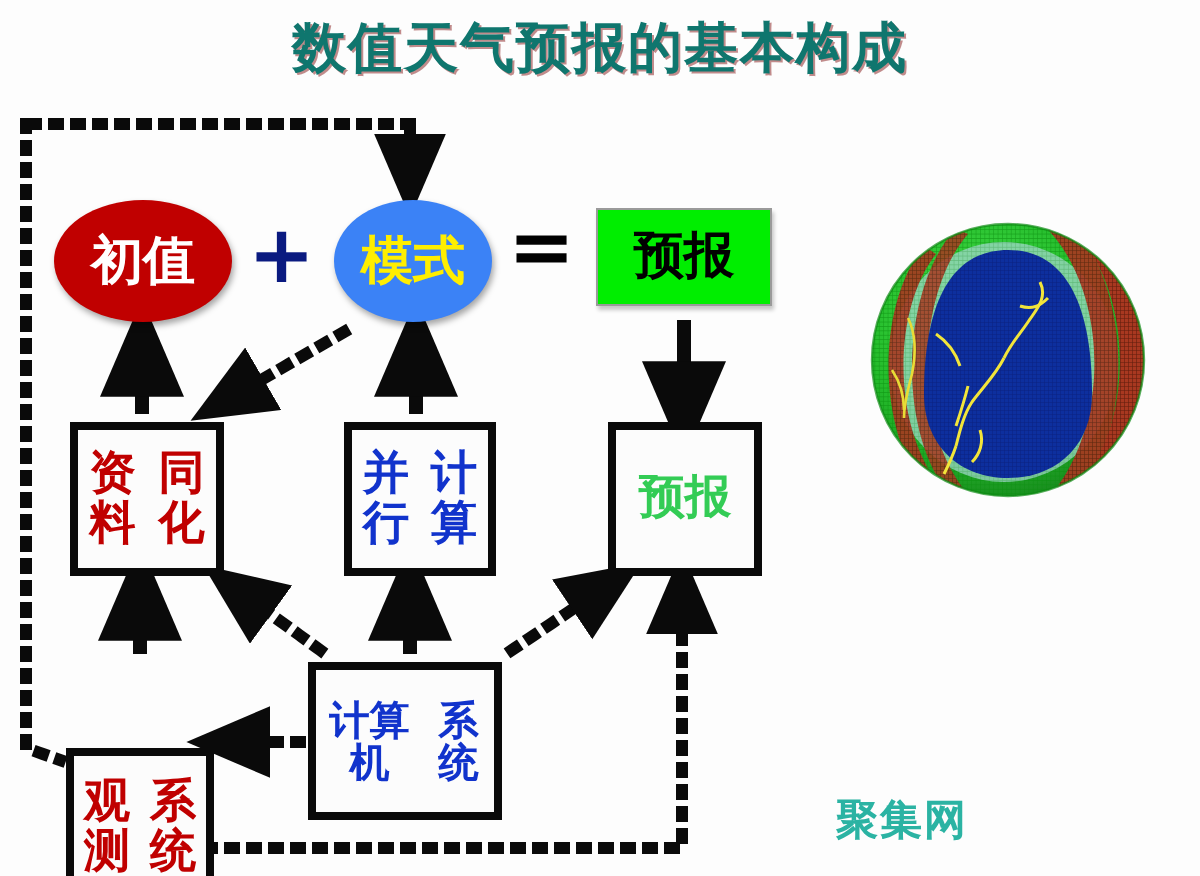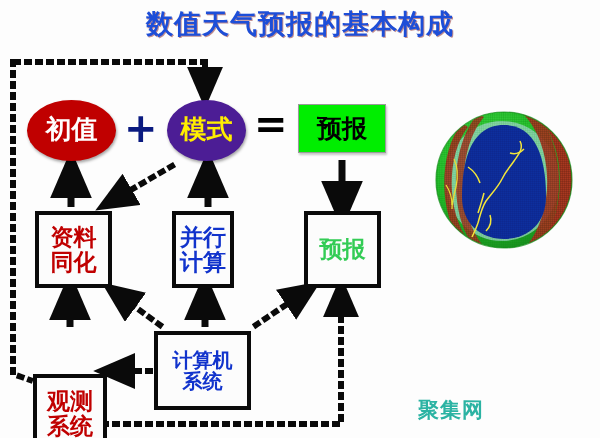--- a/index.html
+++ b/index.html
@@ -19,48 +19,48 @@
   }
   #title {
     position: absolute;
     left: 0;
     top: 6px;
     width: 600px;
     text-align: center;
     font-family: "DejaVu Sans", sans-serif;
     font-size: 27px;
     font-weight: bold;
-    color: #1d4ed8;
+    color: #0f766e;
     letter-spacing: 1px;
     text-shadow: 1px 1px 0 rgba(120,0,0,0.45);
   }
   .node {
     position: absolute;
     display: flex;
     align-items: center;
     justify-content: center;
     text-align: center;
-    font-family: Liberation Serif, serif;
+    font-family: Liberation Sans, sans-serif;
     font-weight: bold;
     line-height: 1.02;
     box-sizing: border-box;
   }
   .ellipse {
     border-radius: 50%;
     font-size: 26px;
   }
   #node-initial {
     left: 27px; top: 100px; width: 89px; height: 61px;
     background: #c00000;
     color: #ffffff;
     box-shadow: 1px 2px 3px rgba(0,0,0,0.35);
   }
   #node-model {
     left: 167px; top: 100px; width: 79px; height: 61px;
-    background: #4c1d95;
+    background: #3b82f6;
     color: #ffee00;
     box-shadow: 1px 2px 3px rgba(0,0,0,0.35);
     text-align: center;
   }
   #node-forecast {
     left: 298px; top: 104px; width: 88px; height: 49px;
     background: #00ee00;
     color: #000000;
     font-size: 25px;
     border: 1px solid #9a9a9a;
@@ -79,32 +79,32 @@
   }
   #op-equals {
     left: 254px; top: 104px;
     color: #000000;
   }
   .boxnode {
     position: absolute;
     background: #fcfcfc;
     border: 4px solid #0a0a0a;
     display: flex;
-    flex-direction: column;
+    flex-direction: row;
     align-items: center;
     justify-content: center;
     font-family: "DejaVu Sans", sans-serif;
     font-weight: bold;
     font-size: 23px;
     line-height: 1.05;
     box-sizing: border-box;
     text-align: center;
   }
   #node-assimilation { left: 35px; top: 211px; width: 77px; height: 77px; color: #c00000; }
-  #node-parallel     { left: 172px; top: 211px; width: 62px; height: 77px; color: #1133cc; }
+  #node-parallel     { left: 172px; top: 211px; width: 76px; height: 77px; color: #1133cc; }
   #node-verification { left: 304px; top: 211px; width: 77px; height: 77px; color: #33cc55; }
   #node-observation  { left: 33px; top: 331px; width: 74px; height: 79px; color: #c00000; margin-top: 43px; }
   #node-computer     { left: 154px; top: 331px; width: 97px; height: 79px; color: #1133cc; }
   #node-computer .boxline { font-size: 20px; }
 
   #globe {
     position: absolute;
     left: 424px; top: 97px;
     width: 160px; height: 166px;
   }

